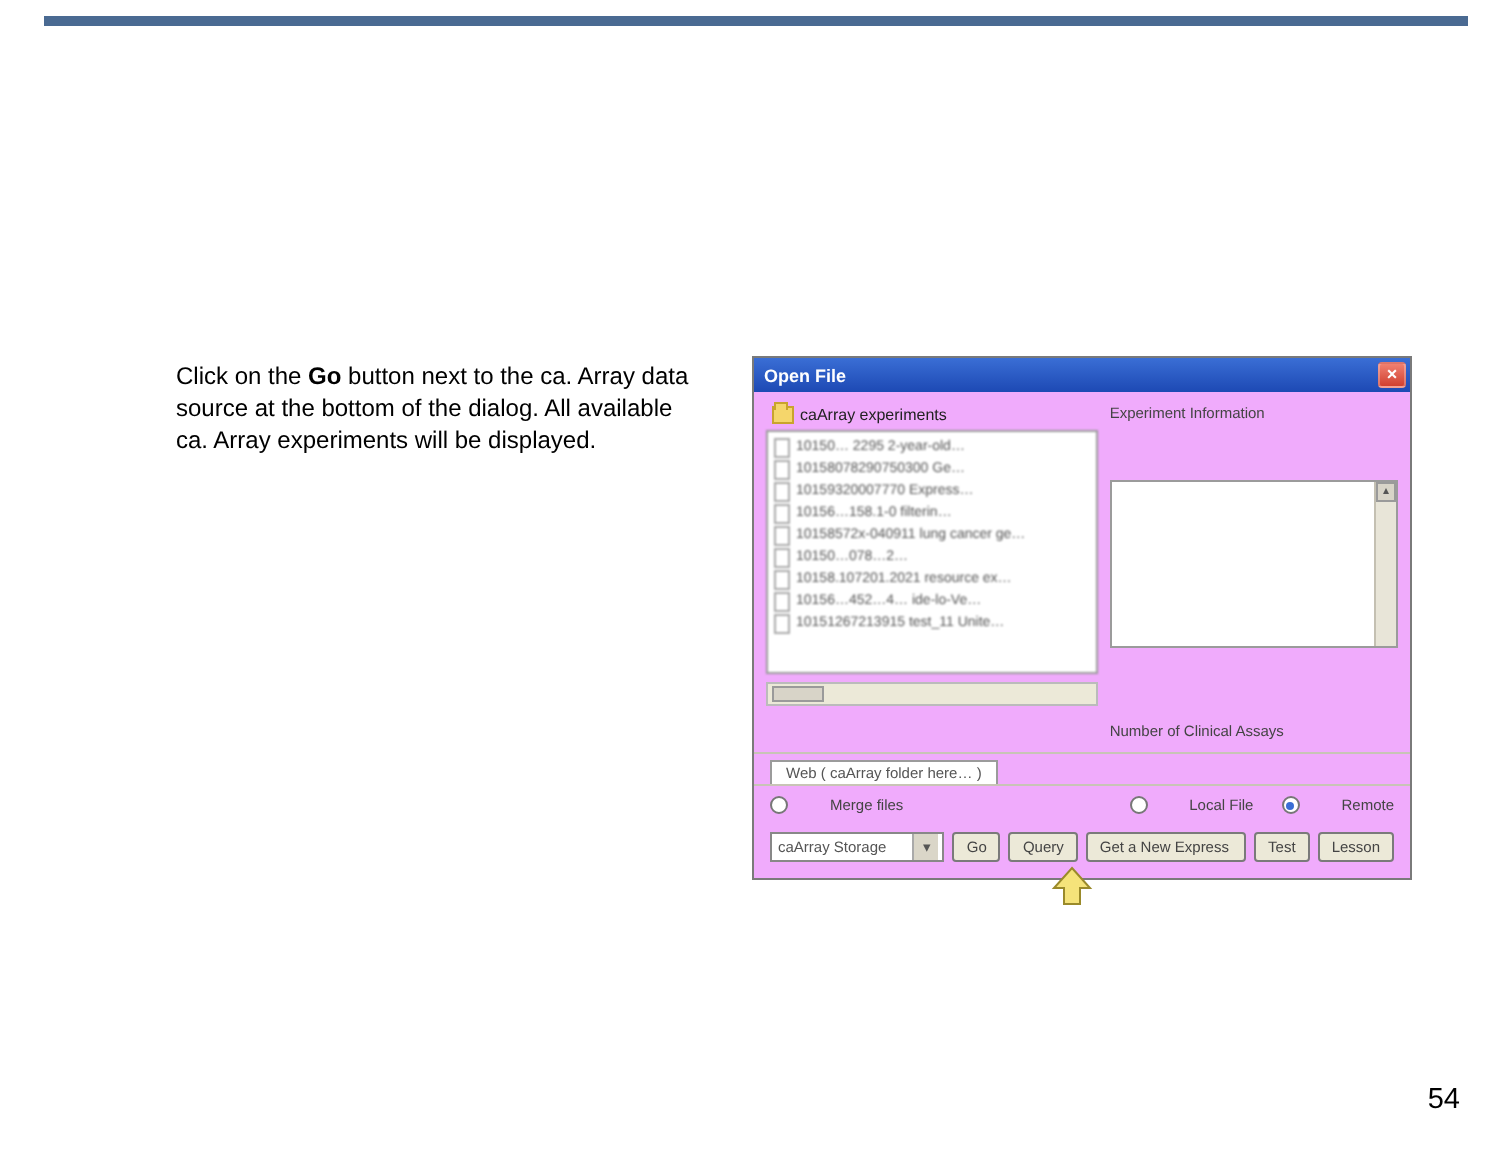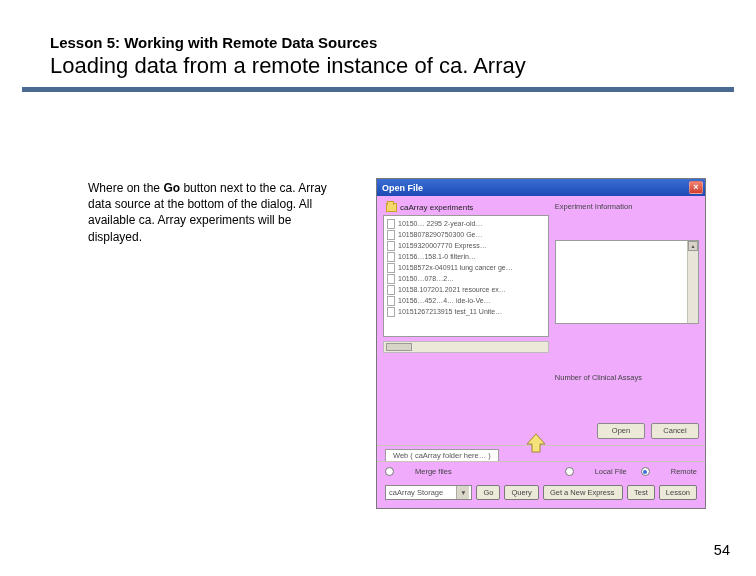--- a/index.html
+++ b/index.html
@@ -149,21 +149,21 @@
     position: absolute; right: 0; top: 0; bottom: 0;
     width: 11px; background: #e8e5d8;
     border-left: 1px solid #c4c0b2;
   }
   .vscroll .arrow {
     height: 10px; background: #d8d4c8;
     border: 1px solid #9a9a9a;
     font-size: 6px; text-align: center; line-height: 8px;
     color: #555;
   }
-  .assay-row { margin-top: 22px; font-size: 7.5px; color: #444; filter: blur(0.3px);}
+  .assay-row { margin-top: 10px; font-size: 7.5px; color: #444; filter: blur(0.3px);}
   .btn-row {
     display: flex; gap: 6px; justify-content: flex-end;
     margin-top: 14px;
   }
   .btn {
     min-width: 48px; height: 16px;
     background: #ece9d8;
     border: 1px solid #8a8a8a;
     border-radius: 2px;
     font-size: 7.5px; color: #444;
@@ -246,28 +246,24 @@
     font-size: 14.5px;
     color: #000;
     margin-top: 30px;
   }
 </style>
 </head>
 <body>
 
 <div class="slide">
 
-  <div class="header">
-    <div class="lesson-label">Lesson 5: Working with Remote Data Sources</div>
-    <div class="page-title">Loading data from a remote instance of ca. Array</div>
-  </div>
   <div class="divider"></div>
 
   <div class="content">
-    <span>Where on the </span><b>Go</b><span> button next to the ca. Array data source at the bottom of the dialog. All available ca. Array experiments will be displayed.</span>
+    <span>Click on the </span><b>Go</b><span> button next to the ca. Array data source at the bottom of the dialog. All available ca. Array experiments will be displayed.</span>
   </div>
 
   <div class="dialog">
     <div class="titlebar">
       <span>Open File</span>
       <span class="spacer"></span>
       <div class="xbtn">×</div>
     </div>
     <div class="body">
       <div class="left-pane">
@@ -319,24 +315,20 @@
       </div>
       <div class="right-pane">
         <div class="panel-label">Experiment Information</div>
         <div class="info-box">
           <div class="vscroll">
             <div class="arrow">▴</div>
             <div style="flex:1"></div>
           </div>
         </div>
         <div class="assay-row">Number of Clinical Assays</div>
-        <div class="btn-row">
-          <div class="btn">Open</div>
-          <div class="btn">Cancel</div>
-        </div>
       </div>
     </div>
 
     <div class="tabs-row">
       <div class="tab">Web ( caArray folder here… )</div>
     </div>
 
     <div class="bottom-row">
       <div class="radio">
         <span class="radio-dot"></span>

